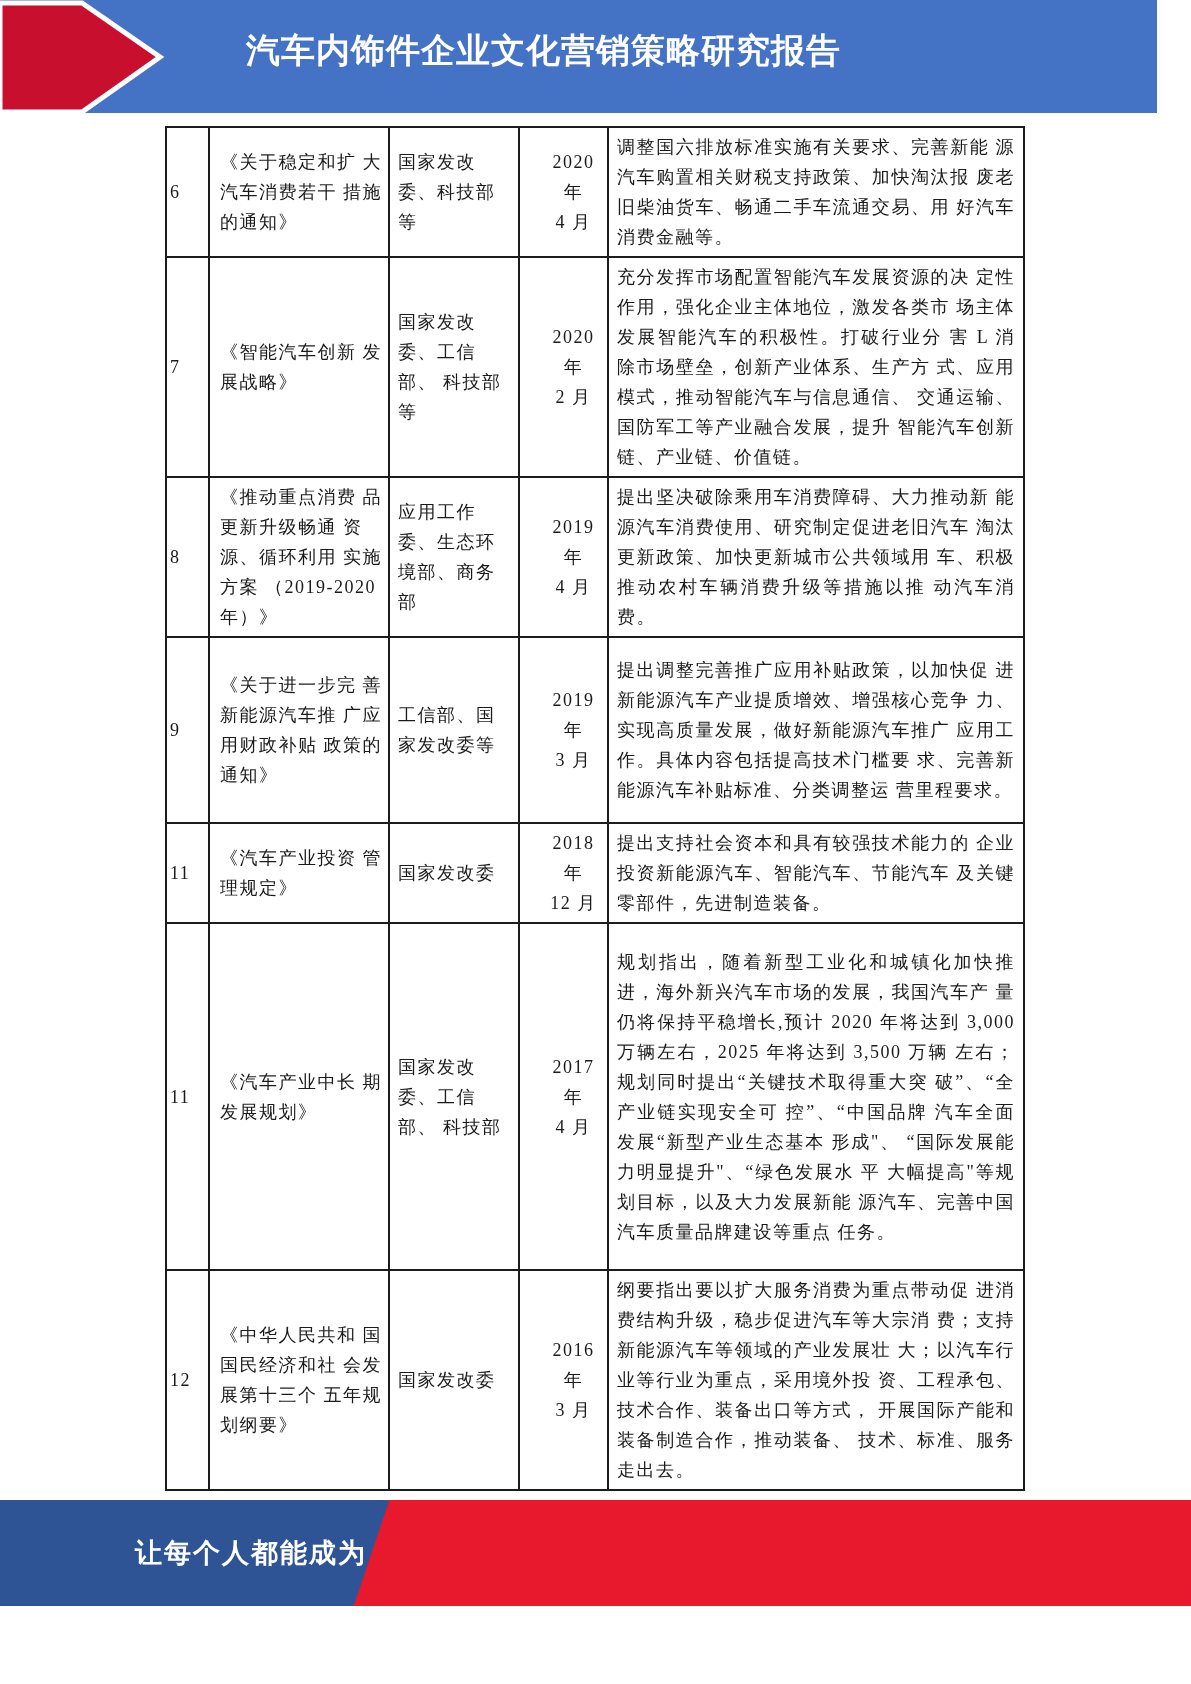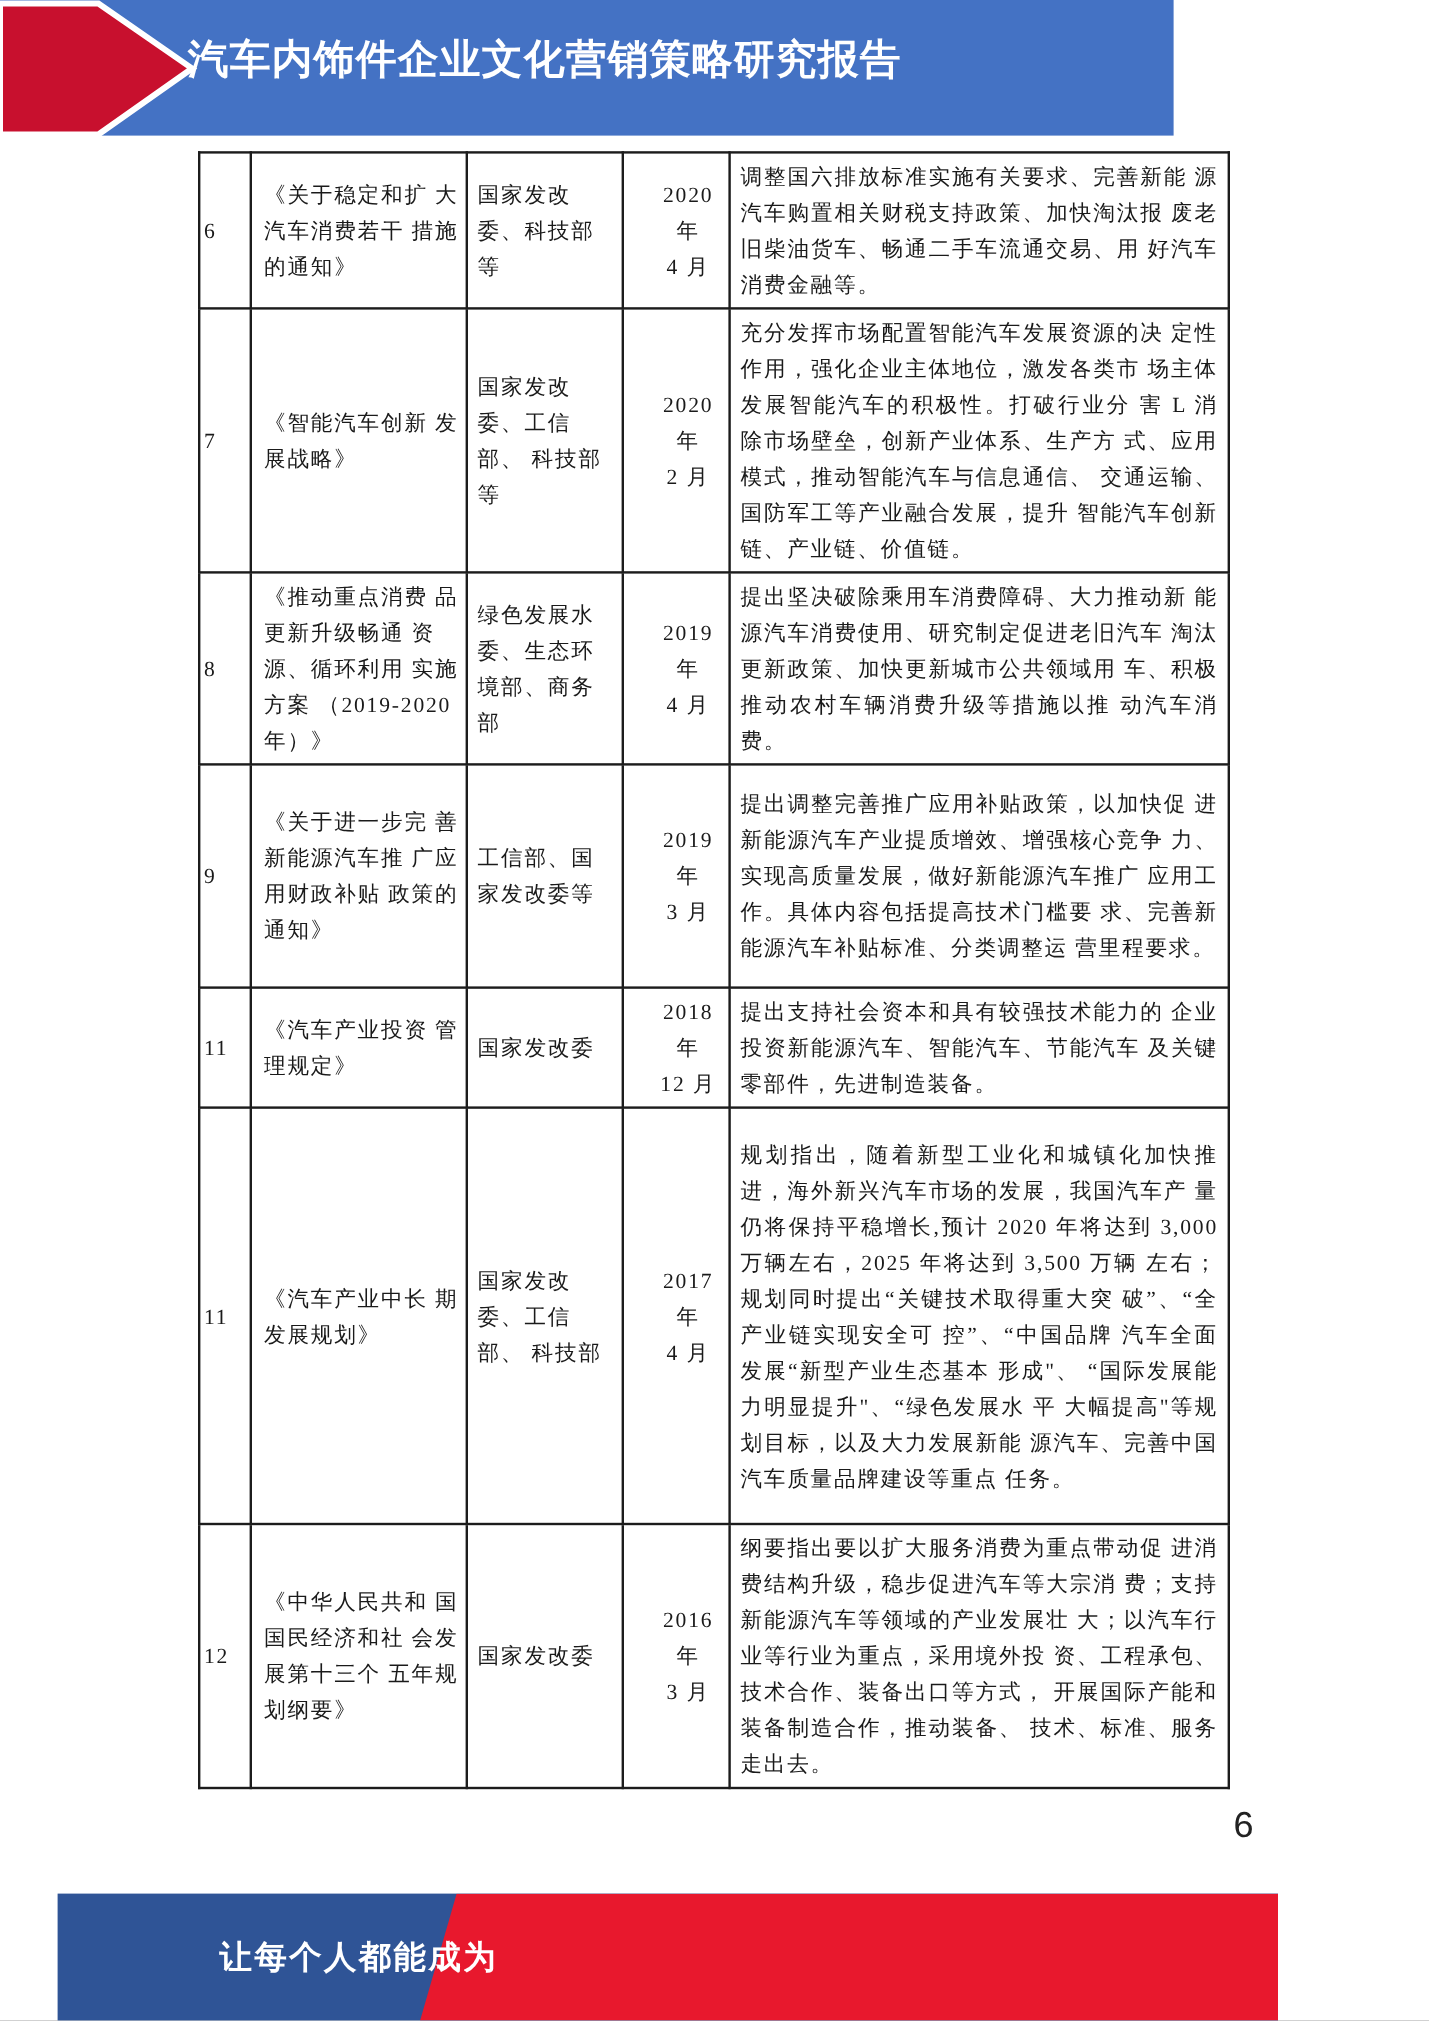--- a/index.html
+++ b/index.html
@@ -7,21 +7,21 @@
     position:relative;
     width:1191px;height:1684px;
     margin:0 auto;
     background:#ffffff;
     overflow:hidden;
     font-family:"Liberation Serif","DejaVu Serif",serif;
     color:#1a1a1a;
   }
   
   .banner{
-    position:absolute;left:0;top:0;width:978px;height:113px;
+    position:absolute;left:0;top:0;width:1157px;height:113px;
     background:var(--banner-blue,#4472C4);
   }
   .banner-arrow{position:absolute;left:0;top:0;}
   .arrow-poly{fill:var(--arrow-red,#C8102E);stroke:#ffffff;stroke-width:5;}
   .banner-title{
     position:absolute;left:0;right:0;top:30px;
     text-align:center;padding-right:70px;
     font-family:"Liberation Sans","DejaVu Sans",sans-serif;
     font-weight:bold;font-size:34px;line-height:1.2;color:#ffffff;
     letter-spacing:1px;
@@ -44,23 +44,22 @@
   td.c-date .dline{display:block;text-align:center;margin-left:20px;}
   td.c-content{padding:4px 8px;text-align:justify;}
   
   .pagenum{
     position:absolute;left:1028px;top:1505px;
     font-family:"Liberation Sans","DejaVu Sans",sans-serif;
     font-size:30px;color:#222;
   }
   
   .footer{
-    position:absolute;left:0;top:1578px;width:1017px;height:106px;
+    position:absolute;left:0;top:1500px;width:1191px;height:106px;
     background:var(--footer-blue,#2F5496);
-    margin-left:48px;
   }
   .footer-red{
     position:absolute;left:0;top:0;width:100%;height:100%;
     background:var(--footer-red,#E8182D);
     clip-path:polygon(32.7% 0,100% 0,100% 100%,29.7% 100%);
   }
   .footer-left{
     position:absolute;left:135px;top:0;height:100%;
     display:flex;align-items:center;
     font-family:"Liberation Sans","DejaVu Sans",sans-serif;
@@ -110,21 +109,21 @@
         <td class="c-agency">国家发改 委、工信部、 科技部等</td>
         <td class="c-date">
           <span class="dline">2020 年</span>
           <span class="dline">2 月</span>
         </td>
         <td class="c-content">充分发挥市场配置智能汽车发展资源的决 定性作用，强化企业主体地位，激发各类市 场主体发展智能汽车的积极性。打破行业分 害 L 消除市场壁垒，创新产业体系、生产方 式、应用模式，推动智能汽车与信息通信、 交通运输、国防军工等产业融合发展，提升 智能汽车创新链、产业链、价值链。</td>
       </tr>
       <tr style="height:159px">
         <td class="c-no">8</td>
         <td class="c-policy">《推动重点消费 品更新升级畅通 资源、循环利用 实施方案 （2019-2020 年）》</td>
-        <td class="c-agency">绿色发展水 委、生态环 境部、商务 部</td>
+        <td class="c-agency">应用工作 委、生态环 境部、商务 部</td>
         <td class="c-date">
           <span class="dline">2019 年</span>
           <span class="dline">4 月</span>
         </td>
         <td class="c-content">提出坚决破除乘用车消费障碍、大力推动新 能源汽车消费使用、研究制定促进老旧汽车 淘汰更新政策、加快更新城市公共领域用 车、积极推动农村车辆消费升级等措施以推 动汽车消费。</td>
       </tr>
       <tr style="height:186px">
         <td class="c-no">9</td>
         <td class="c-policy">《关于进一步完 善新能源汽车推 广应用财政补贴 政策的通知》</td>
         <td class="c-agency">工信部、国 家发改委等</td>

